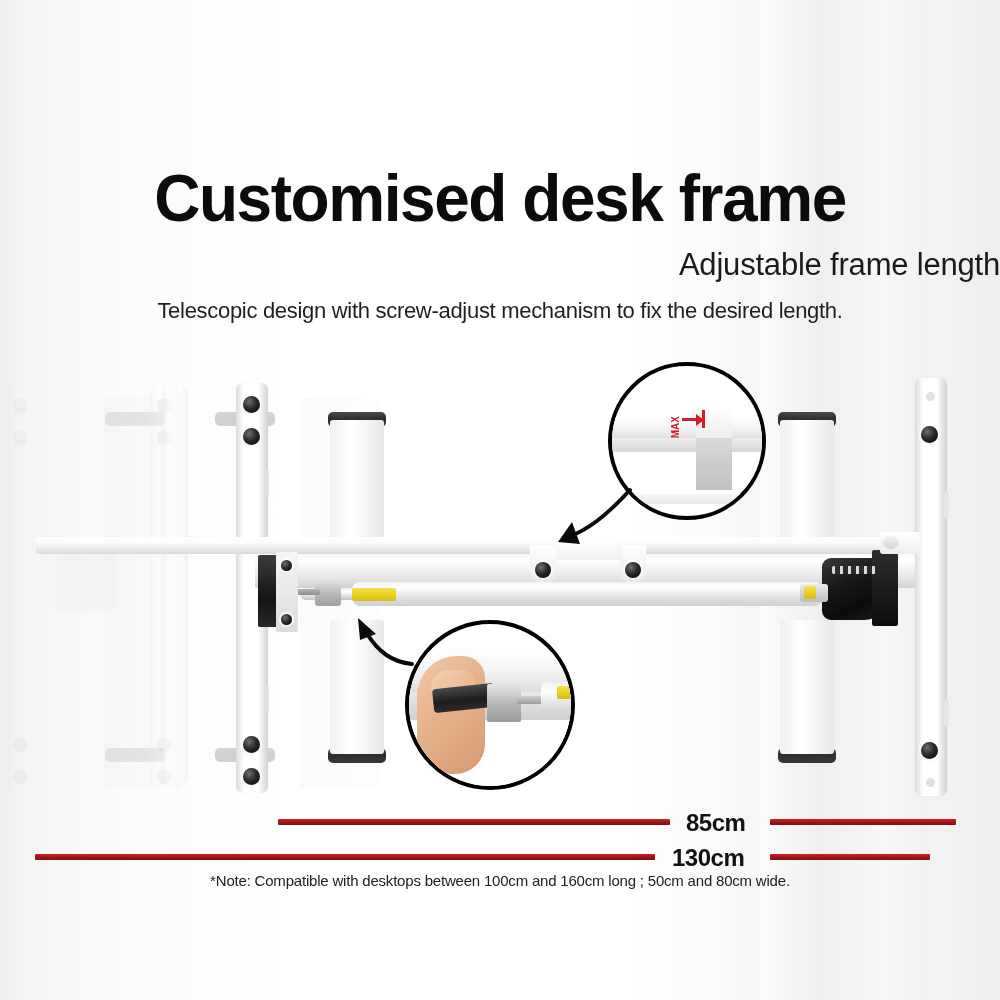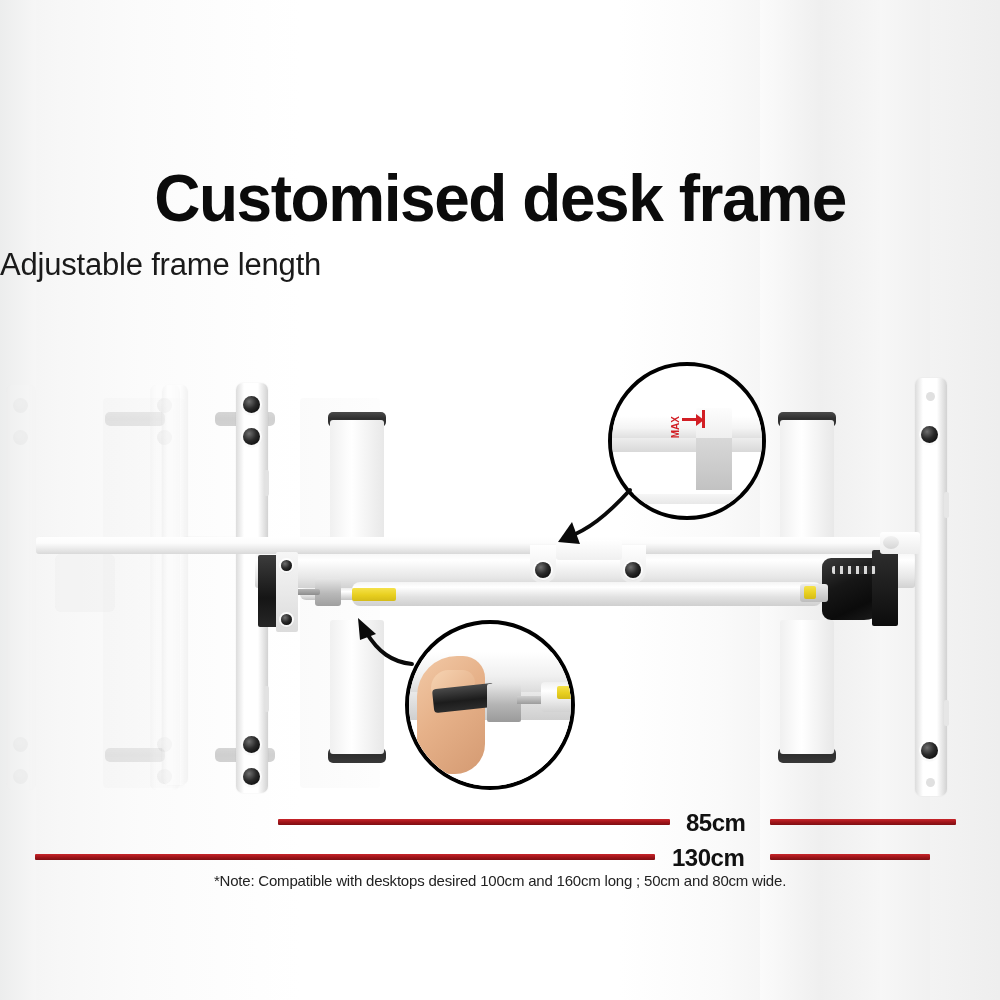--- a/index.html
+++ b/index.html
@@ -25,21 +25,21 @@
     position:absolute;left:0;right:0;top:163px;
     text-align:center;
     font-size:66px;line-height:70px;
     font-weight:bold;
     letter-spacing:-1.5px;
     color:#0b0b0b;
     transform:scaleX(.97);
   }
   .subhead{
     position:absolute;left:0;right:0;top:248px;
-    text-align:left;
+    text-align:right;
     font-size:31px;line-height:34px;
     color:#1a1a1a;
     letter-spacing:-.2px;
   }
   .desc{
     position:absolute;left:0;right:0;top:298px;
     text-align:center;
     font-size:22px;line-height:26px;
     color:#1f1f1f;
     letter-spacing:-.3px;
@@ -124,20 +124,21 @@
 <body>
 
 <div id="stage">
 
   <div class="band" style="left:0;width:36px;background:linear-gradient(90deg,#eceded,#f6f6f6);"></div>
   <div class="band" style="left:760px;width:120px;background:linear-gradient(90deg,#fbfbfb,#efefef,#f6f6f6);"></div>
   <div class="band" style="left:930px;width:70px;background:linear-gradient(90deg,#f3f3f3,#eeeeee);"></div>
 
   <div class="headline">Customised desk frame</div>
   <div class="subhead">Adjustable frame length</div>
+  <div class="desc">Telescopic design with screw-adjust mechanism to fix the desired length.</div>
 
   <div class="g1">
     <div class="leg" style="left:6px;top:385px;width:30px;height:405px;"></div>
     <div class="bolt ghost" style="left:13px;top:398px;width:15px;height:15px;"></div>
     <div class="bolt ghost" style="left:13px;top:430px;width:15px;height:15px;"></div>
     <div class="bolt ghost" style="left:13px;top:737px;width:15px;height:15px;"></div>
     <div class="bolt ghost" style="left:13px;top:769px;width:15px;height:15px;"></div>
     <div class="bracket" style="left:36px;top:536px;width:210px;height:18px;"></div>
     <div class="bracket" style="left:55px;top:554px;width:60px;height:58px;background:#cfcfcf;"></div>
     <div class="pad" style="left:105px;top:412px;width:60px;height:14px;"></div>
@@ -303,15 +304,15 @@
   </svg>
 
   <div class="mline" style="left:278px;top:819px;width:392px;"></div>
   <div class="mlabel" style="left:686px;top:809px;">85cm</div>
   <div class="mline" style="left:770px;top:819px;width:186px;"></div>
 
   <div class="mline" style="left:35px;top:854px;width:620px;"></div>
   <div class="mlabel" style="left:672px;top:844px;">130cm</div>
   <div class="mline" style="left:770px;top:854px;width:160px;"></div>
 
-  <div class="note">*Note: Compatible with desktops desired 100cm and 160cm long ; 50cm and 80cm wide.</div>
+  <div class="note">*Note: Compatible with desktops between 100cm and 160cm long ; 50cm and 80cm wide.</div>
 
 </div>
 
 </body></html>

